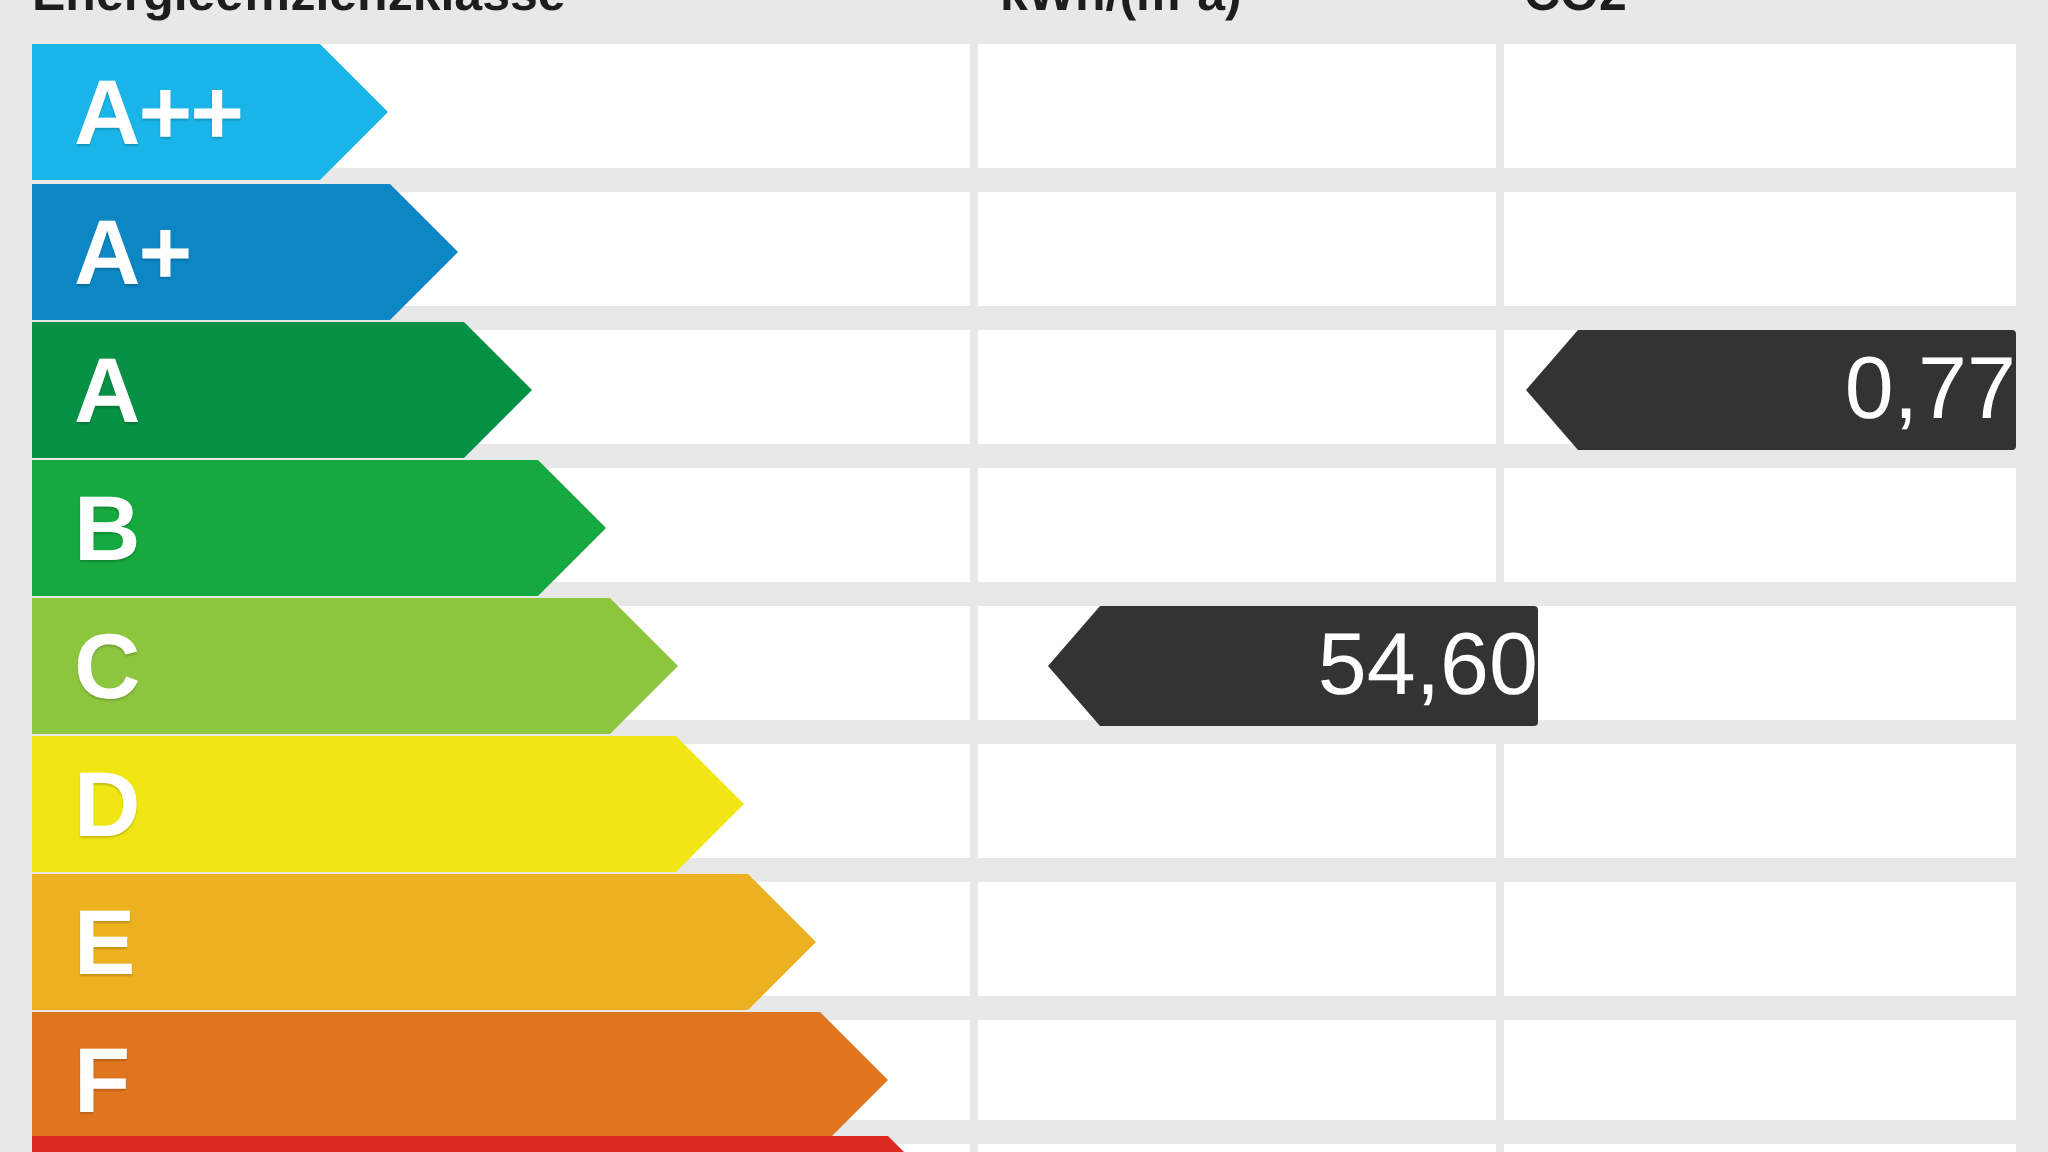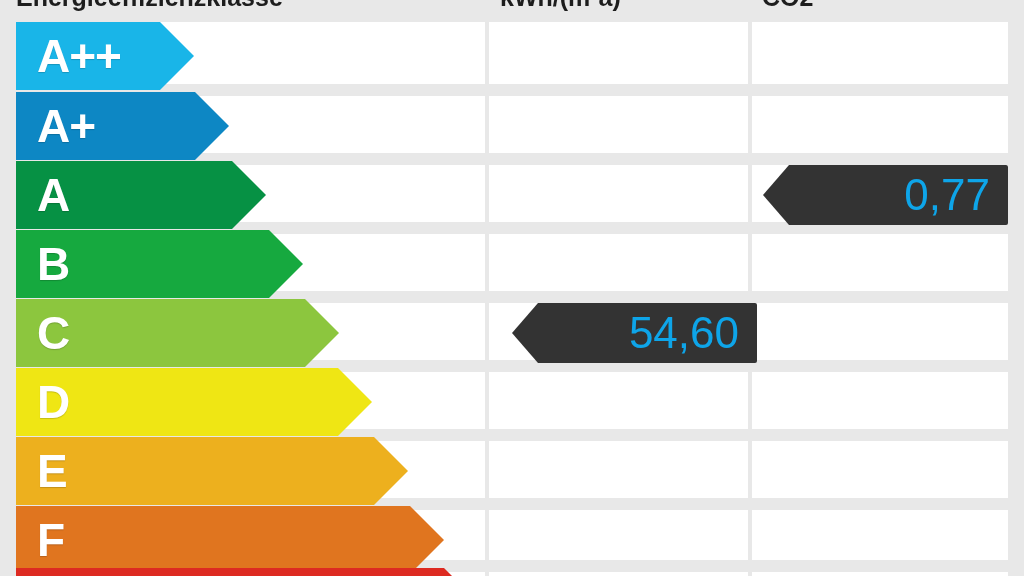--- a/index.html
+++ b/index.html
@@ -49,22 +49,22 @@
 
   
   .marker{
     position:absolute;height:60px;
     background:#333333;
     display:flex;align-items:center;justify-content:flex-end;
     clip-path:polygon(26px 0, 100% 0, 100% 100%, 26px 100%, 0 50%);
     border-radius:2px;
   }
   .marker-value{
-    color:#0ea5e9;font-size:44px;font-weight:normal;
-    line-height:60px;padding-right:18px;letter-spacing:0px;
+    color:#ffffff;font-size:44px;font-weight:normal;
+    line-height:60px;letter-spacing:0px;
   }
 </style>
 </head>
 <body>
 
 <div id="label">
 
   <div class="header-row">
     <div class="hdr hdr-1">Energieeffizienzklasse</div>
     <div class="hdr hdr-2">kWh/(m²a)</div>
@@ -122,21 +122,21 @@
   <div class="band" style="top:506px;width:428px">
     <div class="band-shape" style="width:428px;background:#e0751f"></div>
     <div class="band-letter">F</div>
   </div>
 
   <div class="band" style="top:568px;width:462px;height:68px">
     <div class="band-shape" style="width:462px;background:#dd2a21"></div>
     <div class="band-letter">G</div>
   </div>
 
-  <div class="marker" style="left:512px;top:303px;width:245px">
+  <div class="marker" style="left:524px;top:303px;width:245px">
     <span class="marker-value">54,60</span>
   </div>
 
   <div class="marker" style="left:763px;top:165px;width:245px">
     <span class="marker-value">0,77</span>
   </div>
 
 </div>
 
 </body></html>

